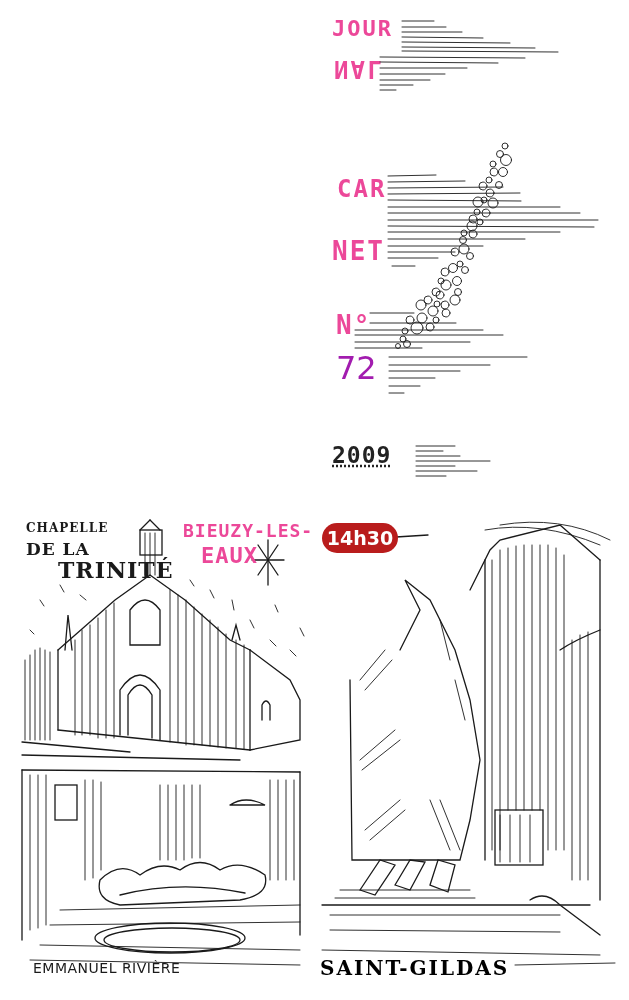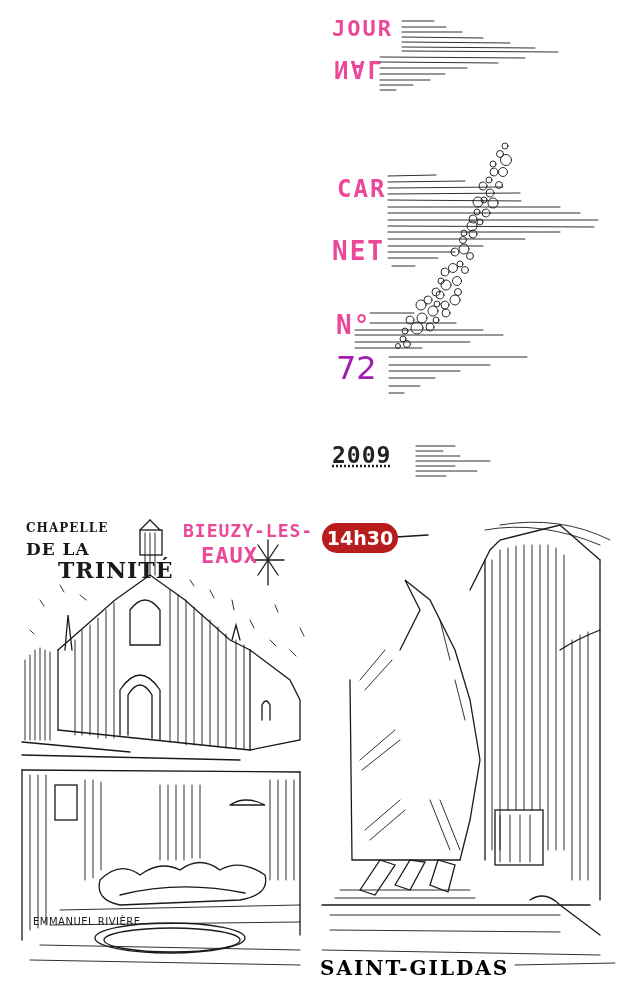--- a/index.html
+++ b/index.html
@@ -321,13 +321,13 @@
 <div class="abs title-word" style="left:183px; top:522px; font-size:18px; letter-spacing:1px;">BIEUZY-LES-</div>
 <div class="abs title-word" style="left:201px; top:545px; font-size:22px; letter-spacing:1px;">EAUX</div>
 
 <div class="abs pill" style="left:322px; top:523px; width:76px; height:30px; font-size:19px;">14h30</div>
 
 <div class="abs" style="left:320px; top:956px; font-family:'DejaVu Serif', serif; font-weight:bold; font-size:20px; letter-spacing:2px; color:#000000;">SAINT-GILDAS</div>
 <svg style="left:0; top:0;" width="629" height="1000">
   <line class="thin" x1="515" y1="965" x2="615" y2="963"></line>
 </svg>
 
-<div class="abs" style="left:33px; top:916px; font-family:'DejaVu Sans', sans-serif; font-size:10px; letter-spacing:0.5px; color:#1a1a1a;">EMMANUEL RIVIÈRE</div>
+<div class="abs" style="left:33px; top:960px; font-family:'DejaVu Sans', sans-serif; font-size:14px; letter-spacing:0.5px; color:#1a1a1a;">EMMANUEL RIVIÈRE</div>
 
 </body></html>

